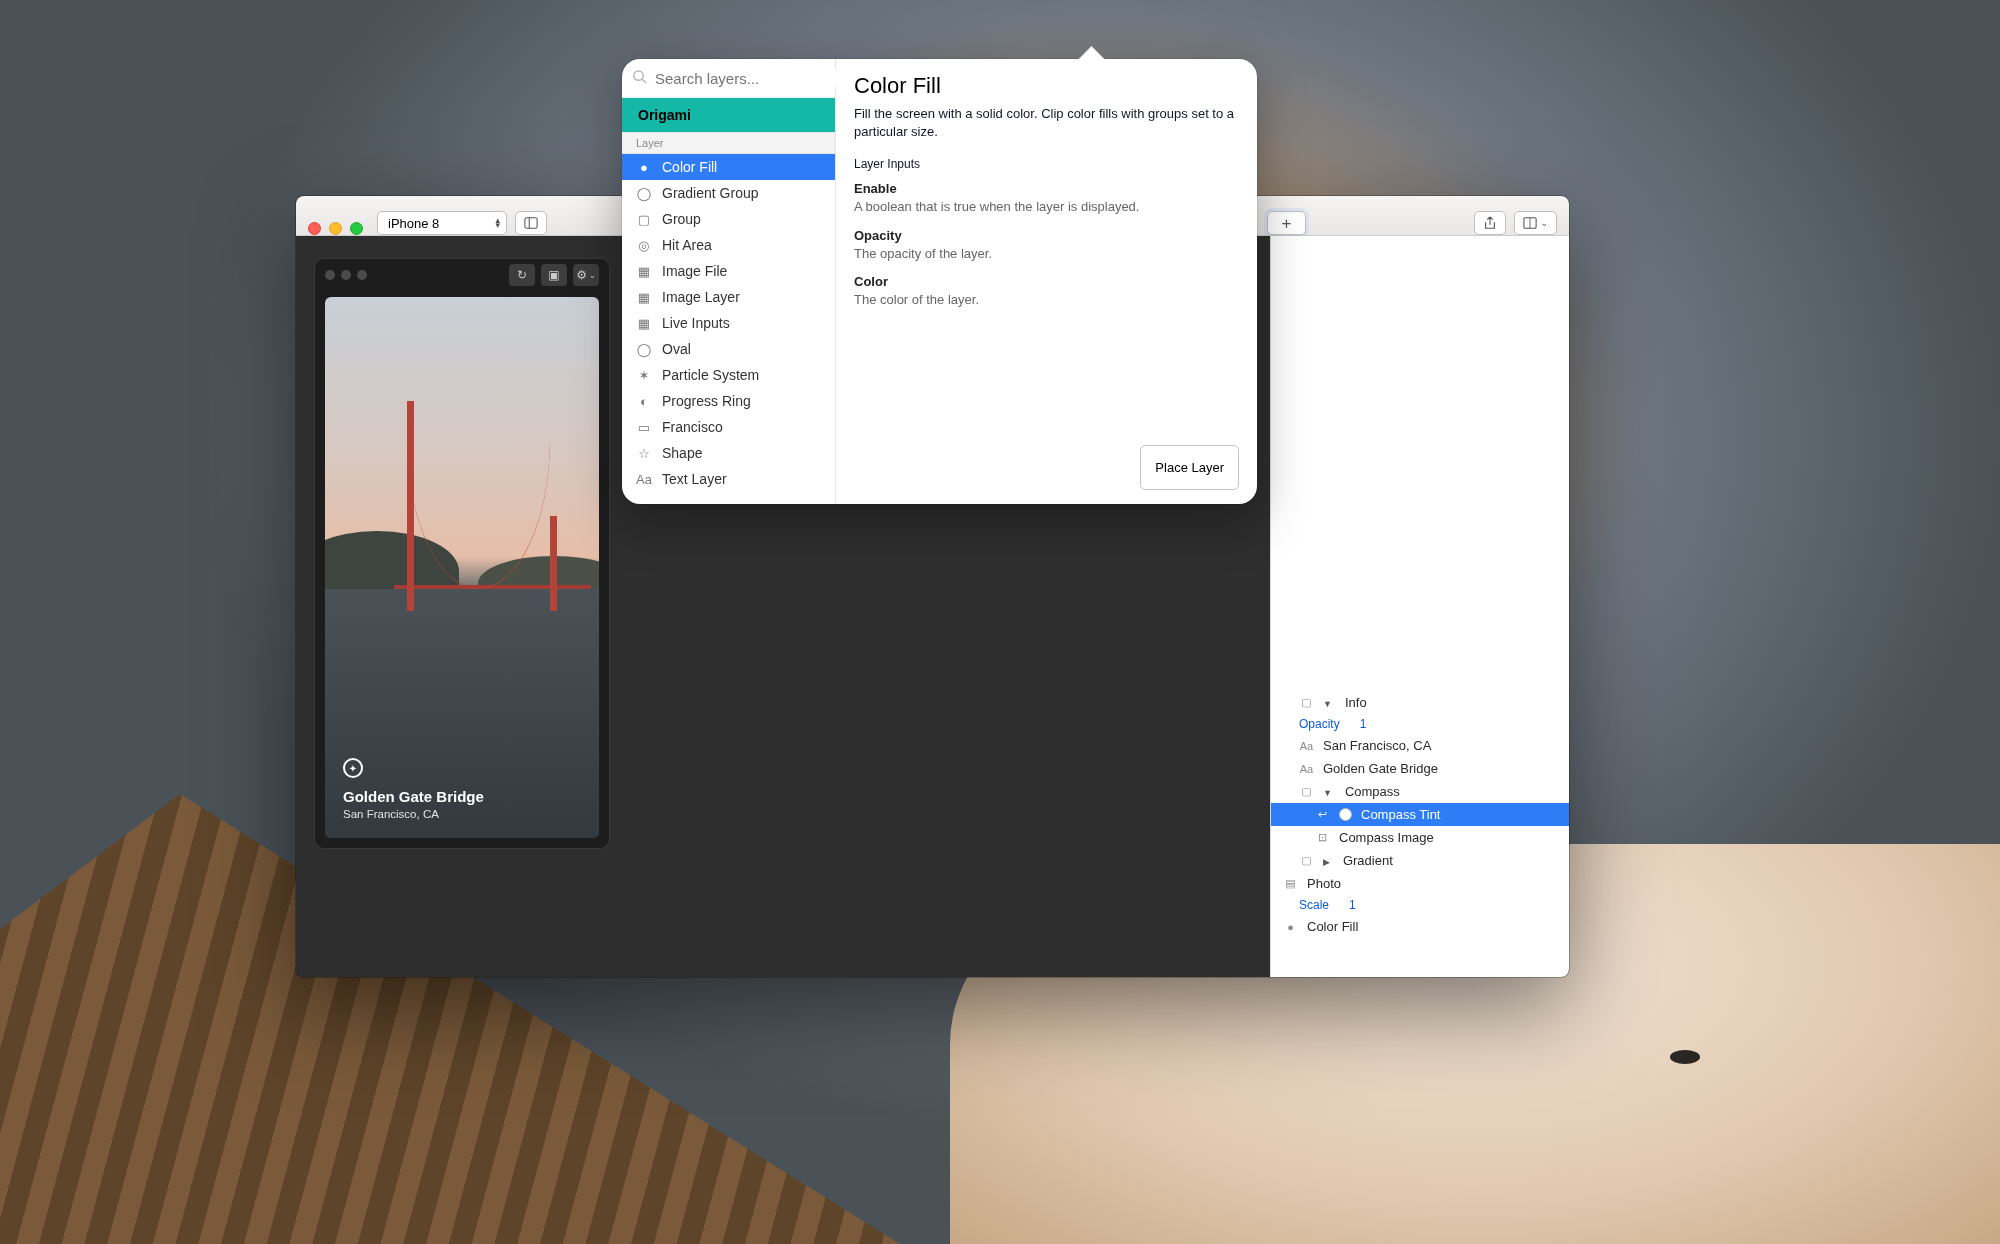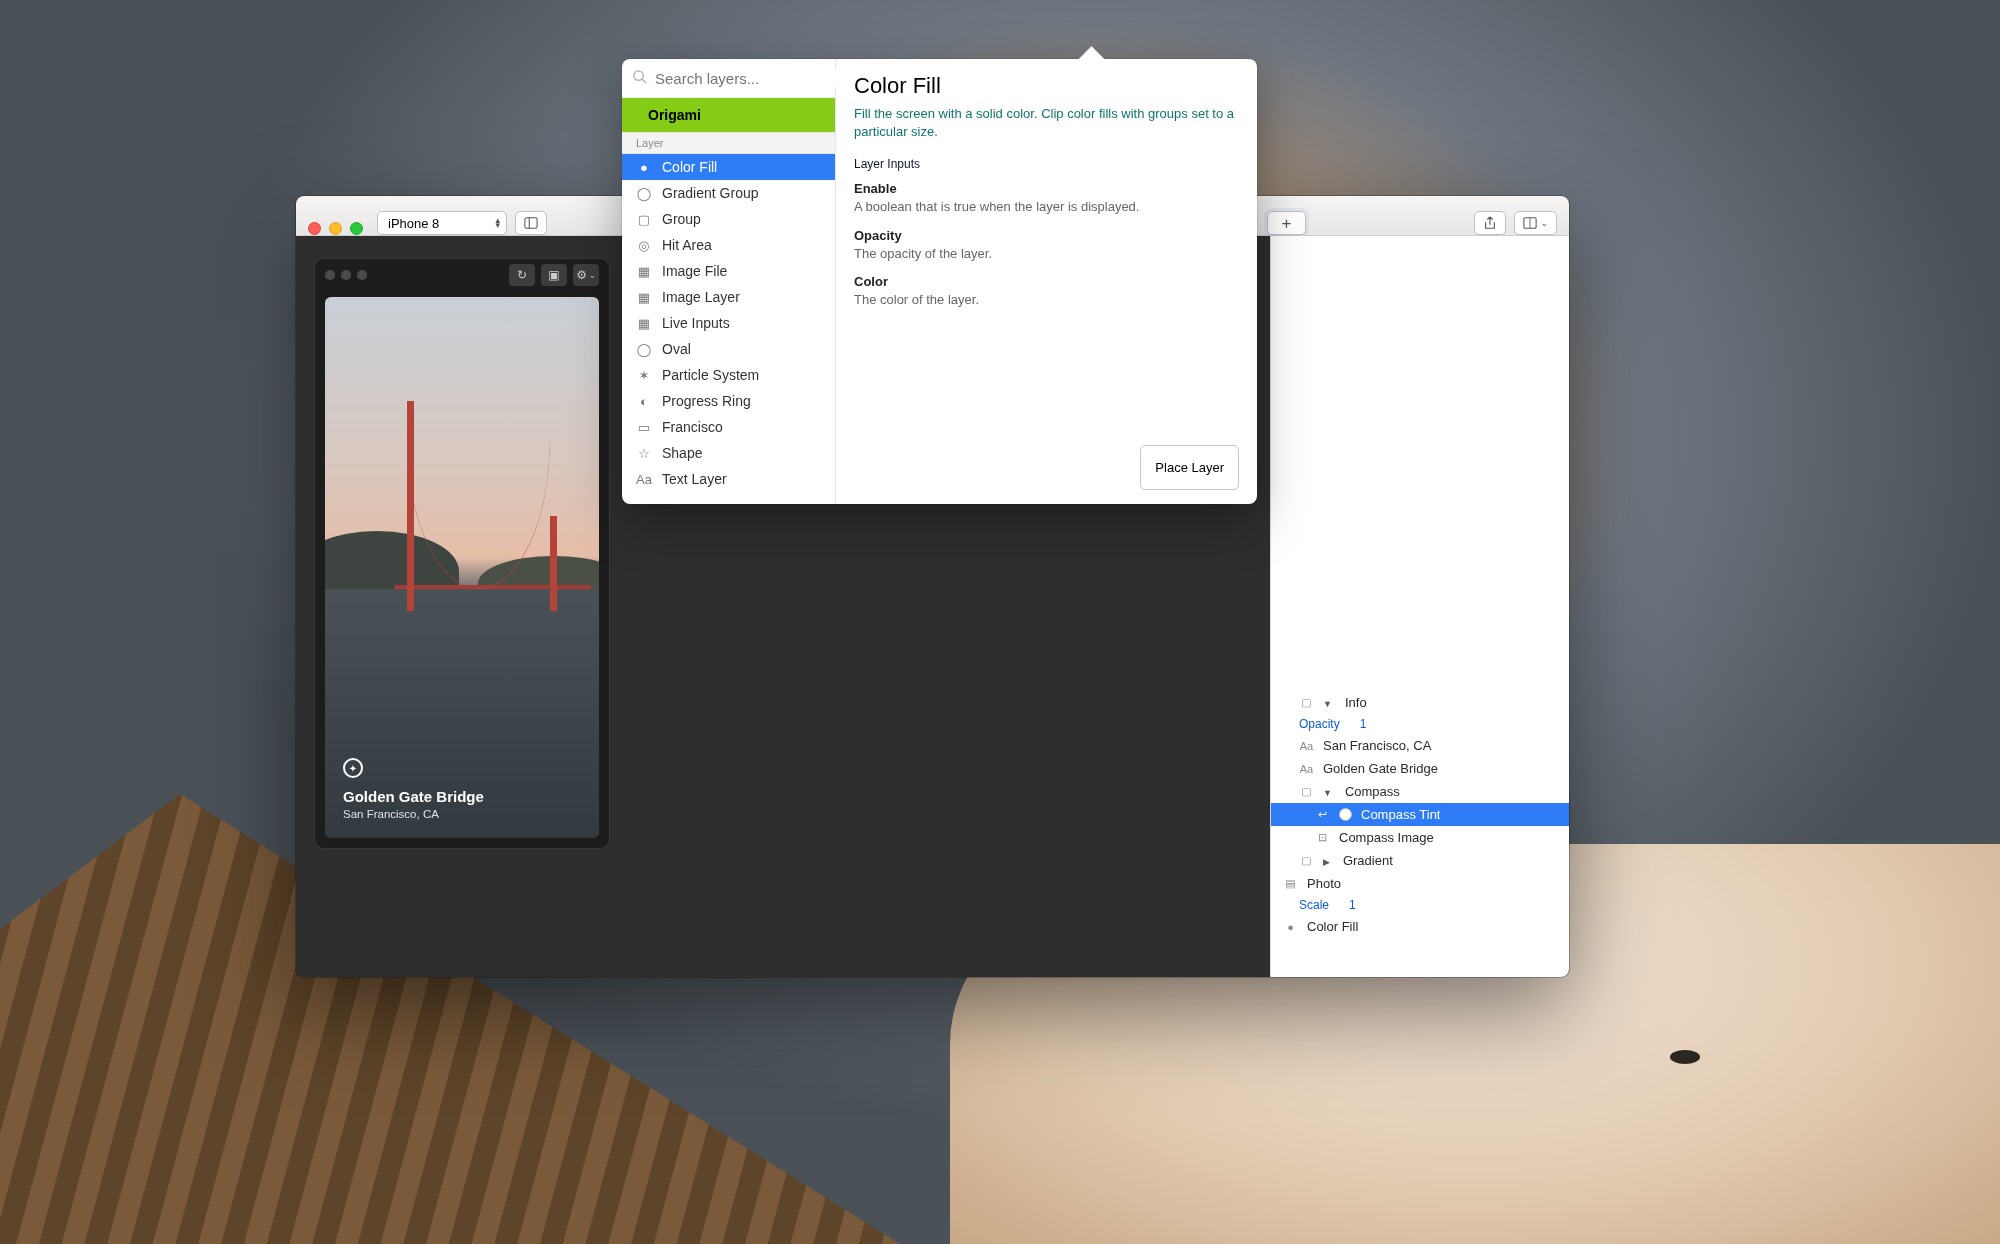--- a/index.html
+++ b/index.html
@@ -117,45 +117,45 @@
 .lt-ico { width:15px; height:15px; display:inline-flex; align-items:center; justify-content:center; font-size:11px; color:#8a8a8a; }
 .lt-row.sel .lt-ico { color: #e8f0fe; }
 .tri::before { content:'▼'; font-size:9px; margin-right:4px; color:#5a5a5a; }
 .tri-r::before { content:'▶'; font-size:9px; margin-right:4px; color:#5a5a5a; }
 .swatch { width:13px; height:13px; border-radius:50%; background:#fff; border:1px solid #bbb; }
 
 .popover {
   position: absolute;
   left: 622px; top: 59px;
   width: 635px; height: 445px;
-  background:#fff; border-radius:8px;
+  background:#fff; border-radius:18px;
   box-shadow: 0 16px 50px rgba(0,0,0,0.35), 0 0 0 1px rgba(0,0,0,0.08);
   display:flex;
 }
 .popover::before {
   content:''; position:absolute; top:-9px; left:460px;
   width:18px; height:18px; background:#fff; transform:rotate(45deg);
   border-top:1px solid rgba(0,0,0,0.08); border-left:1px solid rgba(0,0,0,0.08);
 }
 .po-left { width: 214px; border-right:1px solid #e5e5e5; display:flex; flex-direction:column; }
 .po-search { padding:10px; border-bottom:1px solid #eee; }
 .po-search-wrap { display:flex; align-items:center; gap:8px; color:#b0b0b0; font-size:15px; }
 .po-search input { border:none; outline:none; font-size:15px; flex:1; }
-.po-tabs { padding: 9px 26px; font-size:14px; font-weight:600; background:#84cc16; }
+.po-tabs { padding: 9px 16px; font-size:14px; font-weight:600; background:#14b8a6; }
 .po-section { padding: 4px 14px; font-size:11px; color:#8a8a8a; background:#f3f3f3; border-top:1px solid #e6e6e6; border-bottom:1px solid #e6e6e6; }
 .po-list { flex:1; overflow:auto; }
 .po-item { display:flex; align-items:center; gap:10px; height:26px; padding:0 14px; font-size:14px; cursor:pointer; color:#333; }
 .po-item.sel { background:#2e7cf6; color:#fff; }
 .po-item .ico { width:16px; height:16px; display:flex; align-items:center; justify-content:center; font-size:13px; }
 .po-item.sel .ico { color:#fff; }
 .po-item:not(.sel) .ico { color:#7a7a7a; }
 
 .po-right { flex:1; padding:14px 18px; display:flex; flex-direction:column; }
 .po-title { font-size:22px; font-weight:500; margin-bottom:6px; }
-.po-desc { font-size:13px; color:#0f766e; line-height:1.4; margin-bottom:16px; }
+.po-desc { font-size:13px; color:#0f172a; line-height:1.4; margin-bottom:16px; }
 .po-subh { font-size:12px; color:#0f172a; margin-bottom:10px; }
 .po-prm { margin-bottom:12px; }
 .po-prm-name { font-size:13px; font-weight:600; color:#222; margin-bottom:2px; }
 .po-prm-desc { font-size:13px; color:#666; line-height:1.35; }
 .po-footer { margin-top:auto; display:flex; justify-content:flex-end; }
 .place-btn { background:#fff; border:1px solid #c5c5c5; border-radius:5px; padding:14px 14px; font-size:13px; cursor:pointer; }
 
 .icon-svg { width:14px; height:14px; }
 </style>
 </head>

